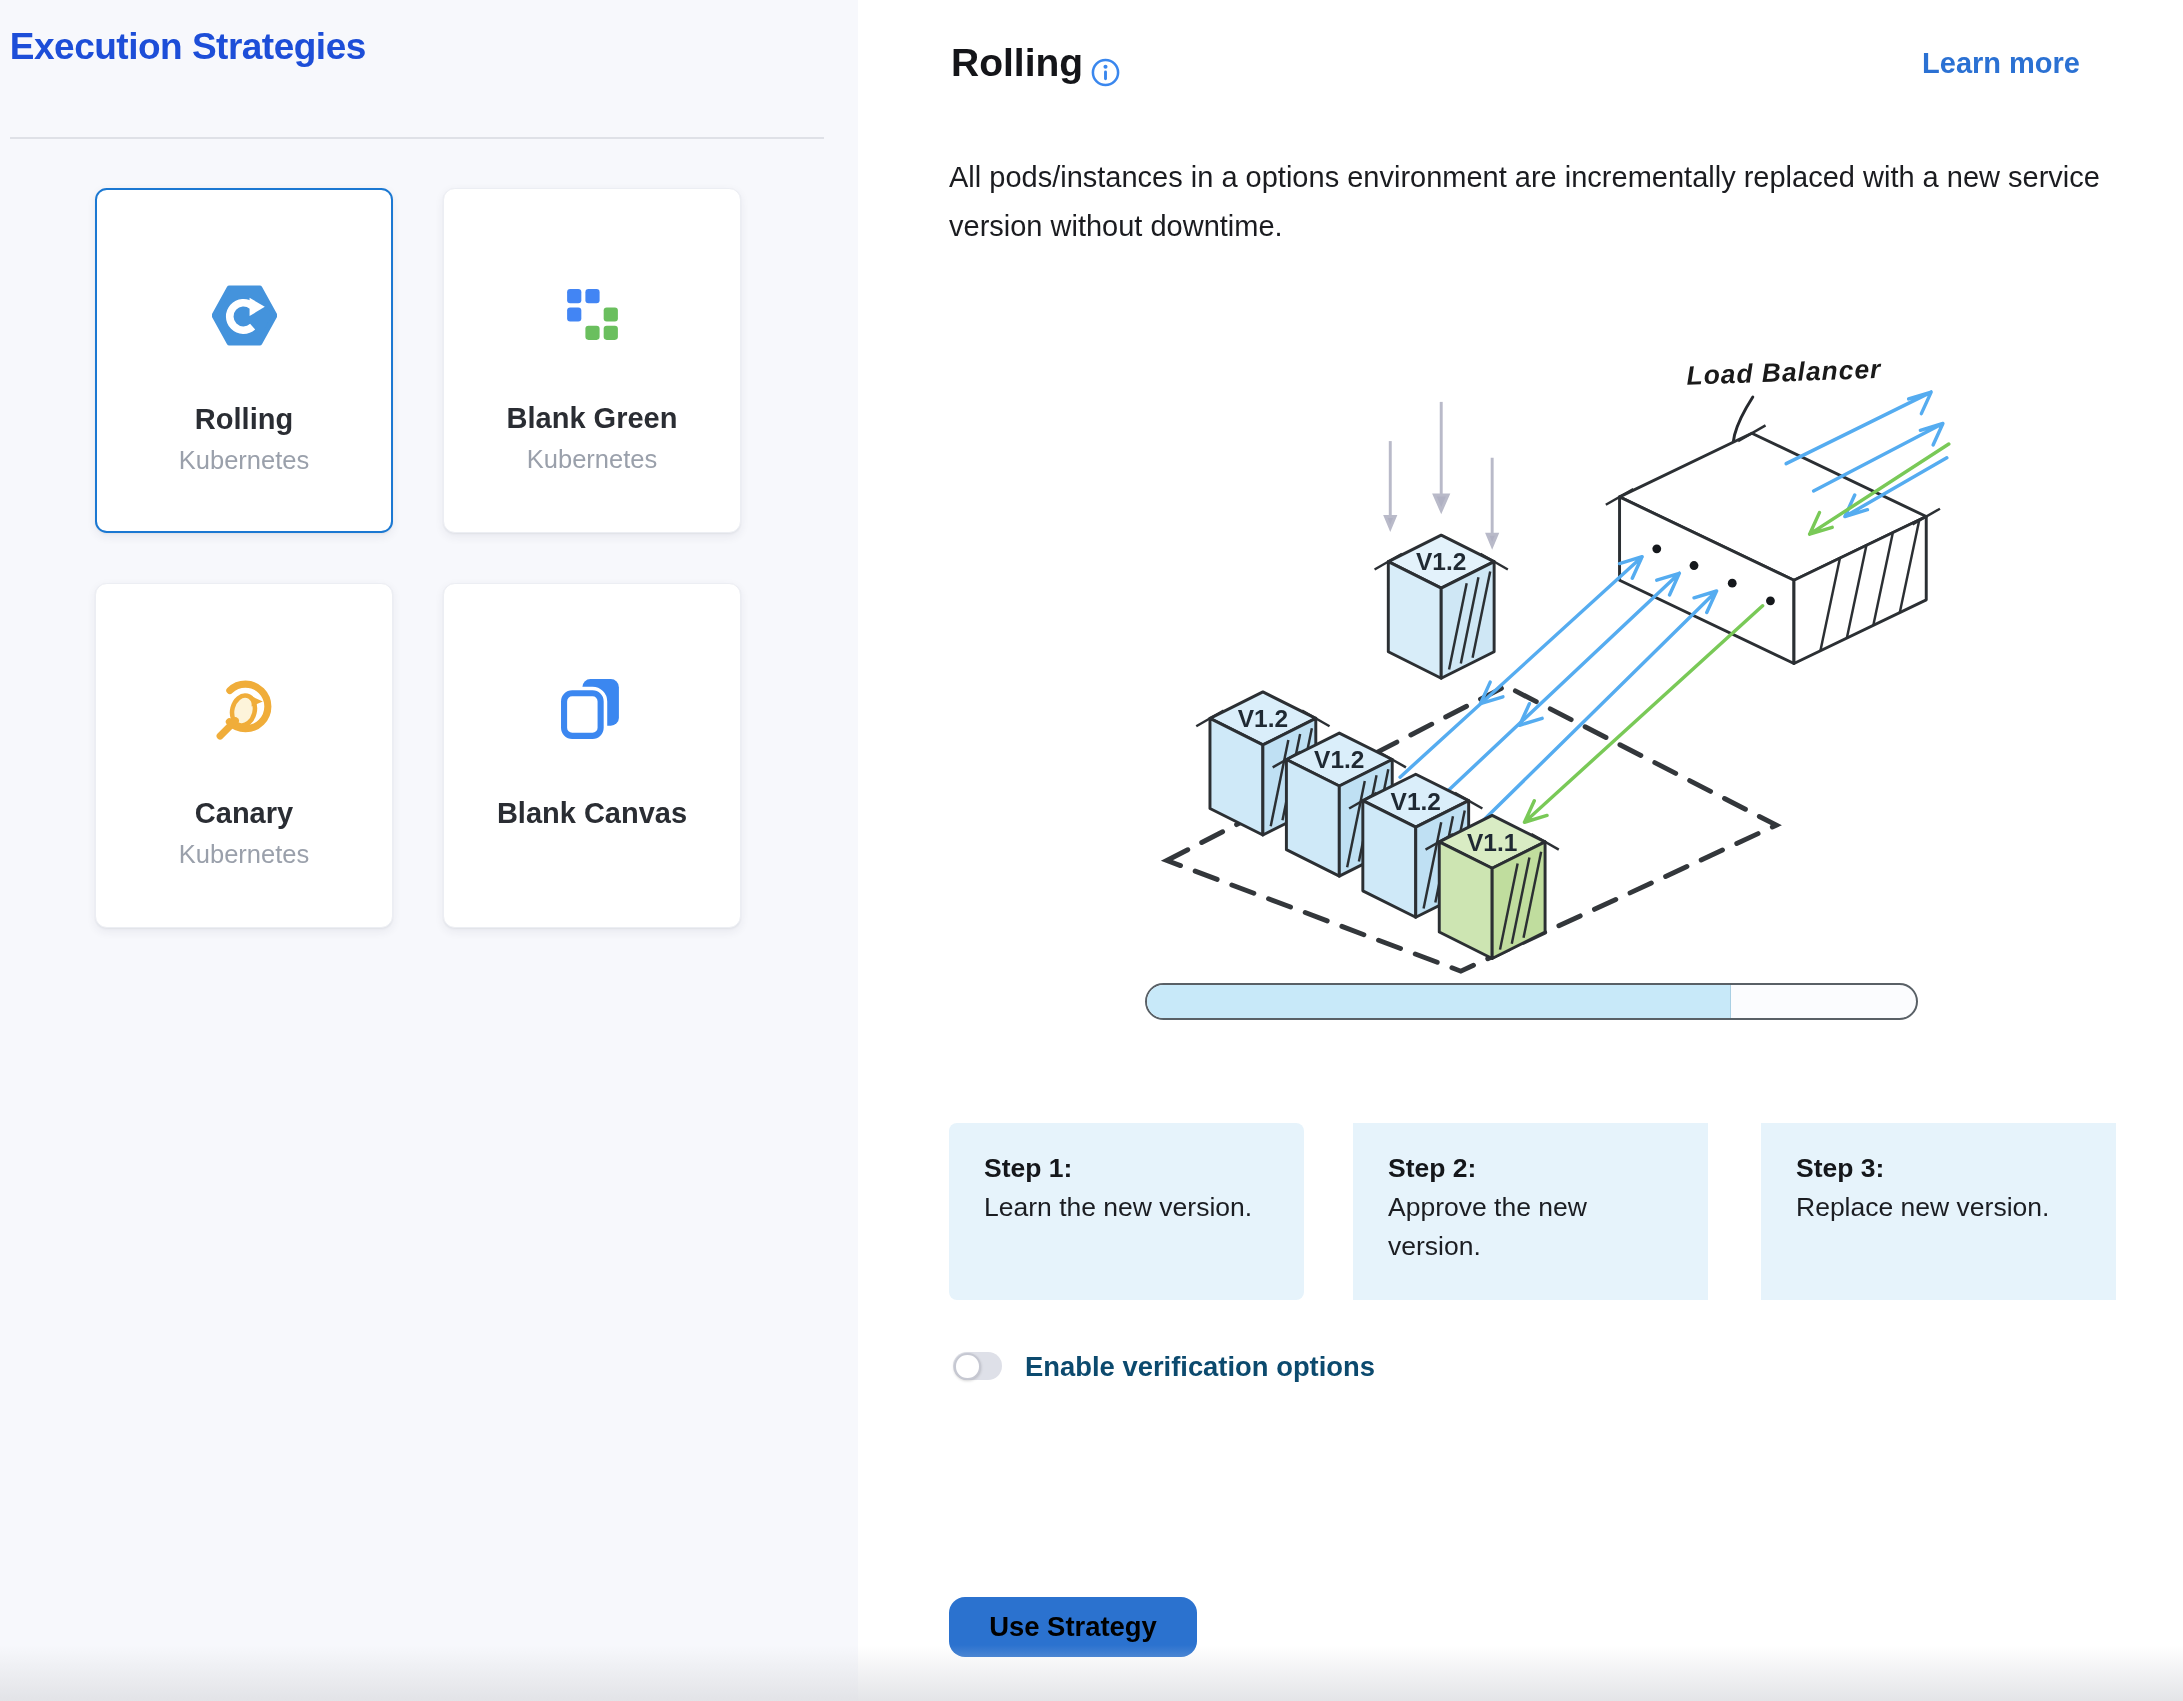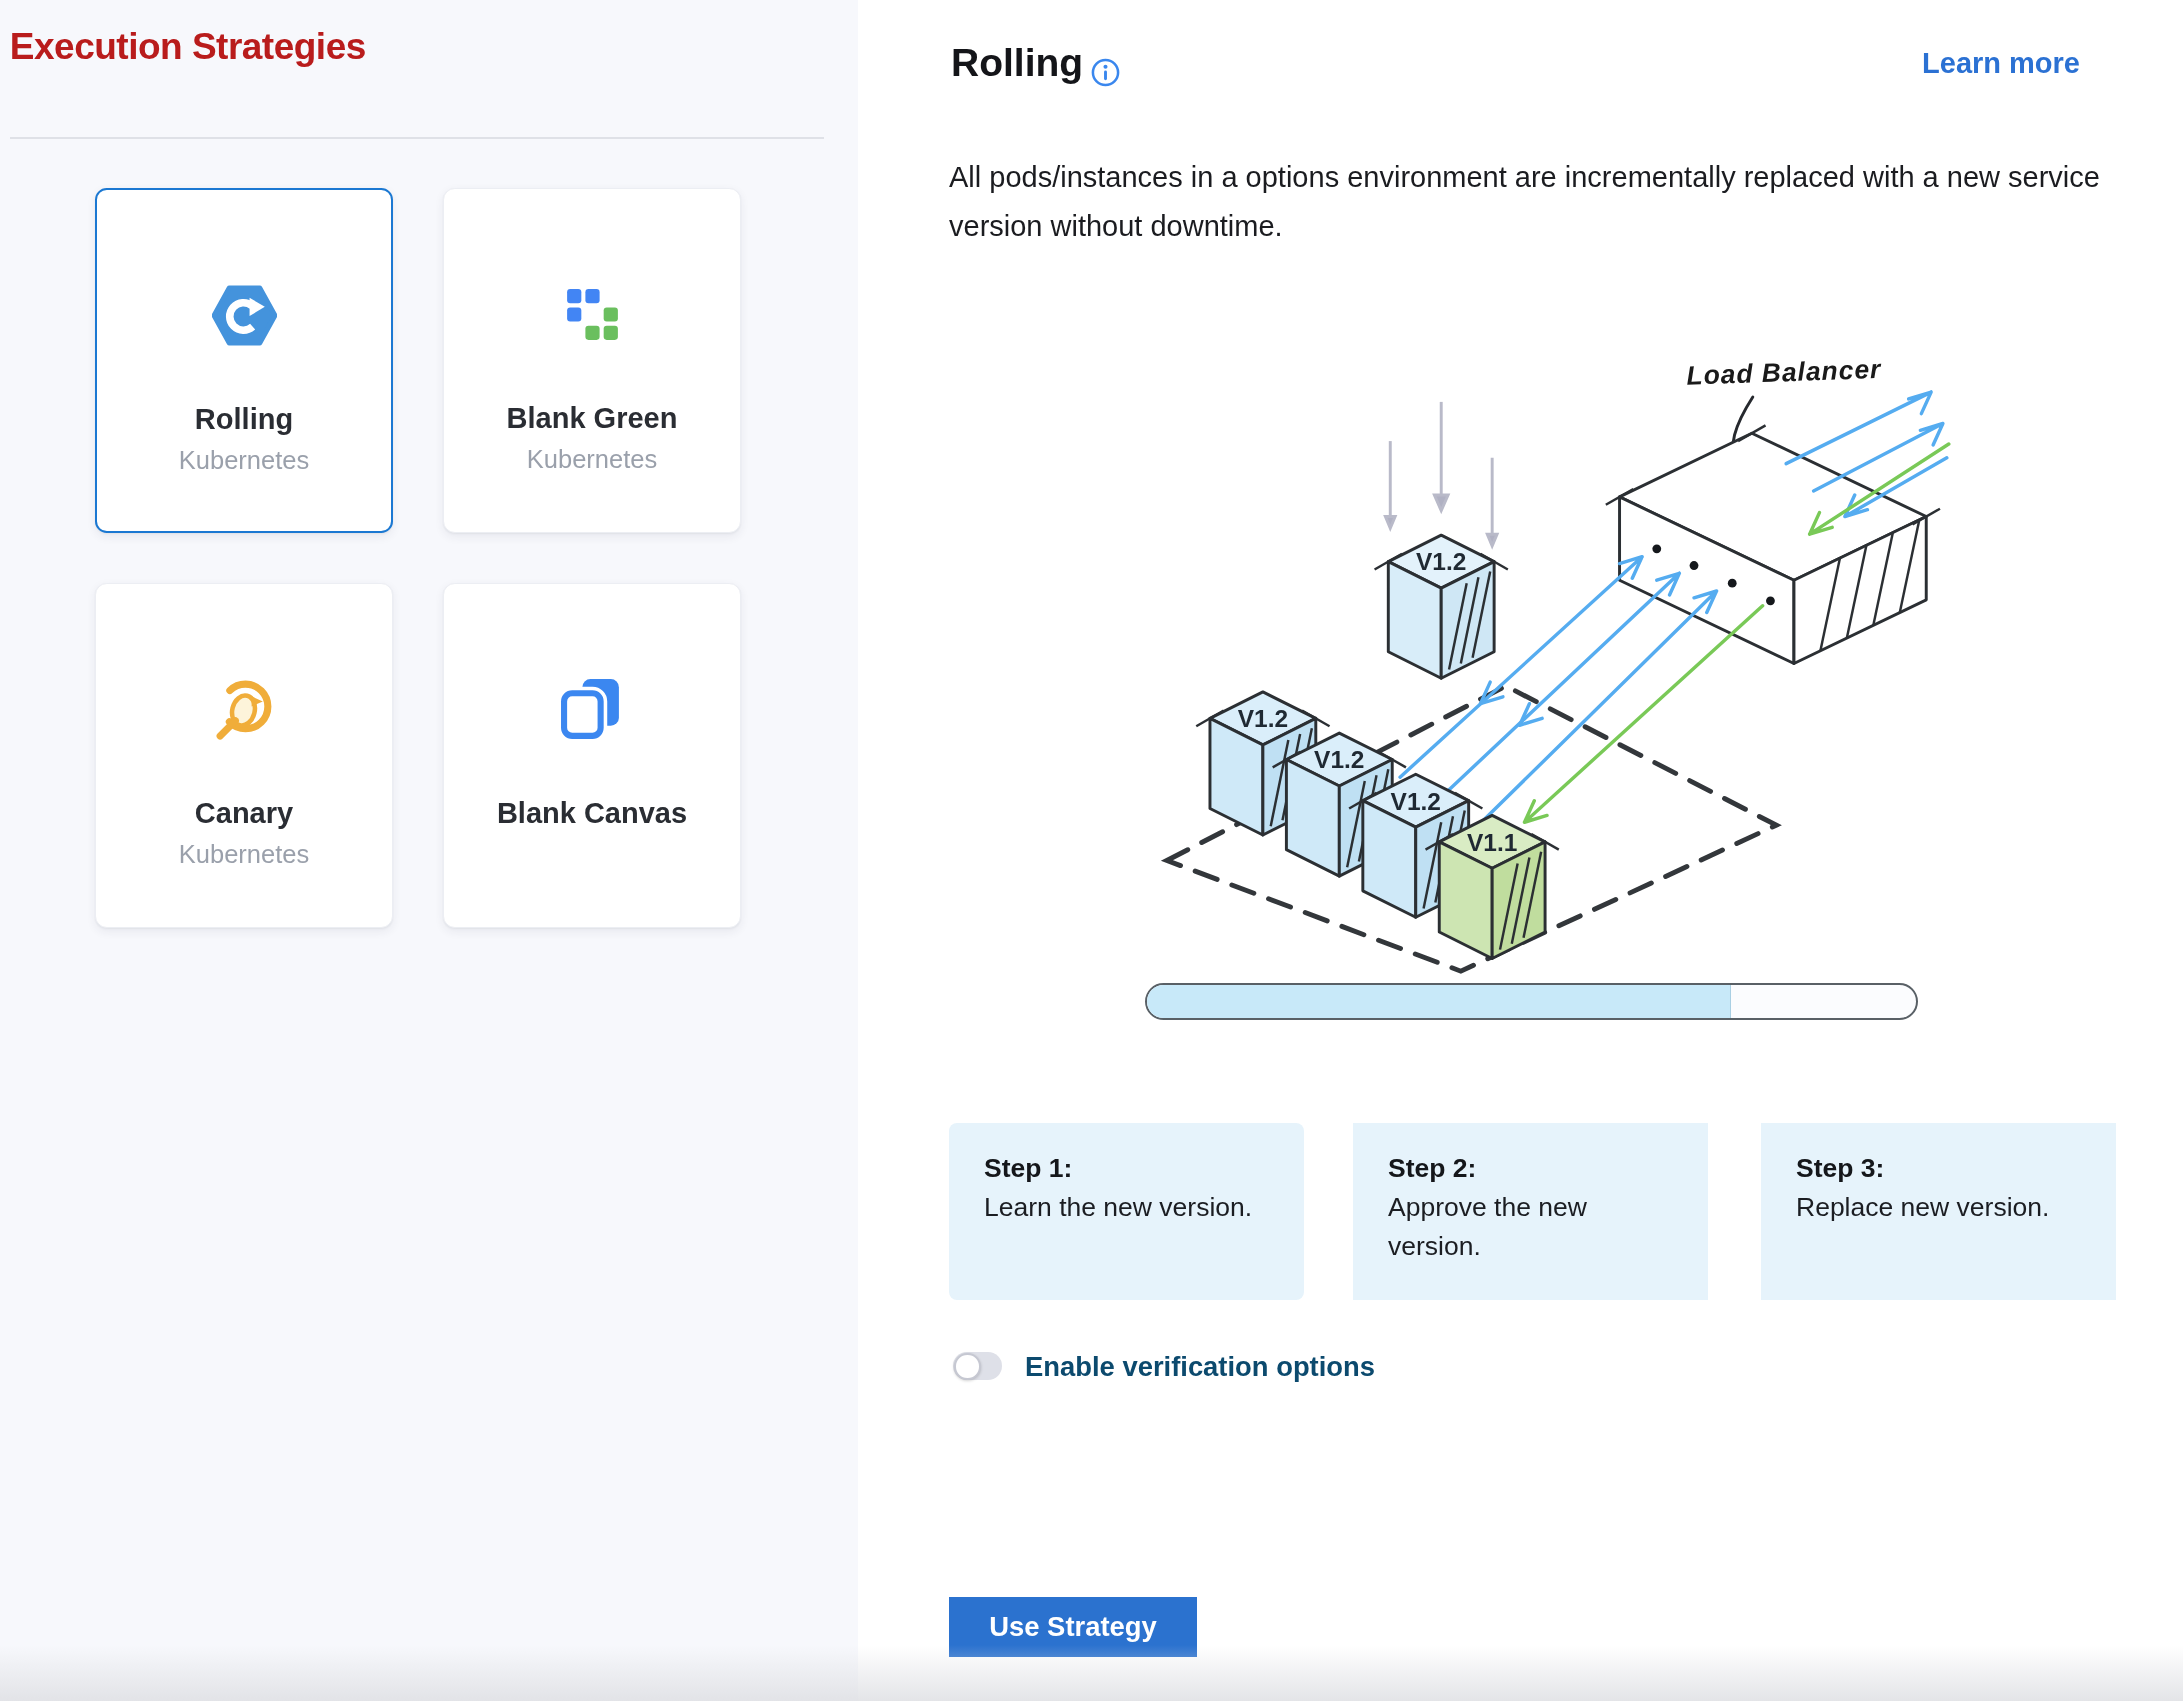--- a/index.html
+++ b/index.html
@@ -3,21 +3,21 @@
 <meta charset="utf-8">
 <style>
   html,body{margin:0;padding:0;background:#fff;}
   *{box-sizing:border-box;}
   #app{position:relative;width:2184px;height:1702px;overflow:hidden;
        font-family:"Liberation Sans",sans-serif;color:#1c1e22;background:#fff;}
 
   
   .sidebar{position:absolute;left:0;top:0;width:858px;height:1702px;background:#f7f8fc;}
   .sidebar-title{position:absolute;left:9.8px;top:25.5px;font-size:37px;font-weight:700;
-                 color:#b91c1c;letter-spacing:-0.5px;text-align:center;}
+                 color:#1d4ed8;letter-spacing:-0.5px;text-align:center;}
   .sidebar-divider{position:absolute;left:9.8px;top:137px;width:814px;height:2px;background:#dfe1e7;}
 
   .strategy-card{position:absolute;width:298px;height:345px;background:#fff;border-radius:11.8px;
                  border:1px solid #eceef3;box-shadow:0 3.9px 9.8px rgba(40,45,70,.07),0 1px 2px rgba(40,45,70,.06);
                  display:flex;flex-direction:column;align-items:center;cursor:pointer;}
   .strategy-card.selected{border:2px solid #1b78d2;}
   .card-icon{margin-top:93px;width:65px;height:65px;}
   .card-label{margin-top:55px;font-size:29px;font-weight:600;color:#2a2d33;}
   .card-sublabel{margin-top:9.8px;font-size:25.5px;color:#9aa0ab;}
   .pos-c1{left:95px;top:188px;}
@@ -42,21 +42,21 @@
   .step-desc{font-size:26.5px;color:#1b1d22;line-height:39px;}
   .pos-s1{left:949px;border-radius:8px;} .pos-s2{left:1353px;} .pos-s3{left:1761px;}
 
   .toggle{position:absolute;left:953px;top:1352px;width:49px;height:28px;border-radius:14.7px;
           background:#dee0e8;cursor:pointer;}
   .toggle-knob{position:absolute;left:1px;top:1px;width:26.5px;height:26.5px;border-radius:50%;
                background:#fff;border:2px solid #c6c8d2;box-shadow:0 1px 2.9px rgba(0,0,0,.18);}
   .toggle-label{position:absolute;left:1025px;top:1352px;font-size:27.4px;font-weight:700;color:#0c4a6e;line-height:29px;}
 
   .use-strategy{position:absolute;left:949px;top:1597px;width:248px;height:60px;border:none;
-                border-radius:0;background:#2b72cf;color:#ffffff;font-size:27.4px;font-weight:700;
+                border-radius:16px;background:#2b72cf;color:#000000;font-size:27.4px;font-weight:700;
                 font-family:"Liberation Sans",sans-serif;cursor:pointer;}
 
   .bottom-fade{position:absolute;left:0;bottom:0;width:100%;height:57px;pointer-events:none;
                background:linear-gradient(180deg,rgba(226,227,230,0) 0%,rgba(222,223,227,.85) 100%);}
 </style>
 </head>
 <body>
 
 <div id="app">
 

